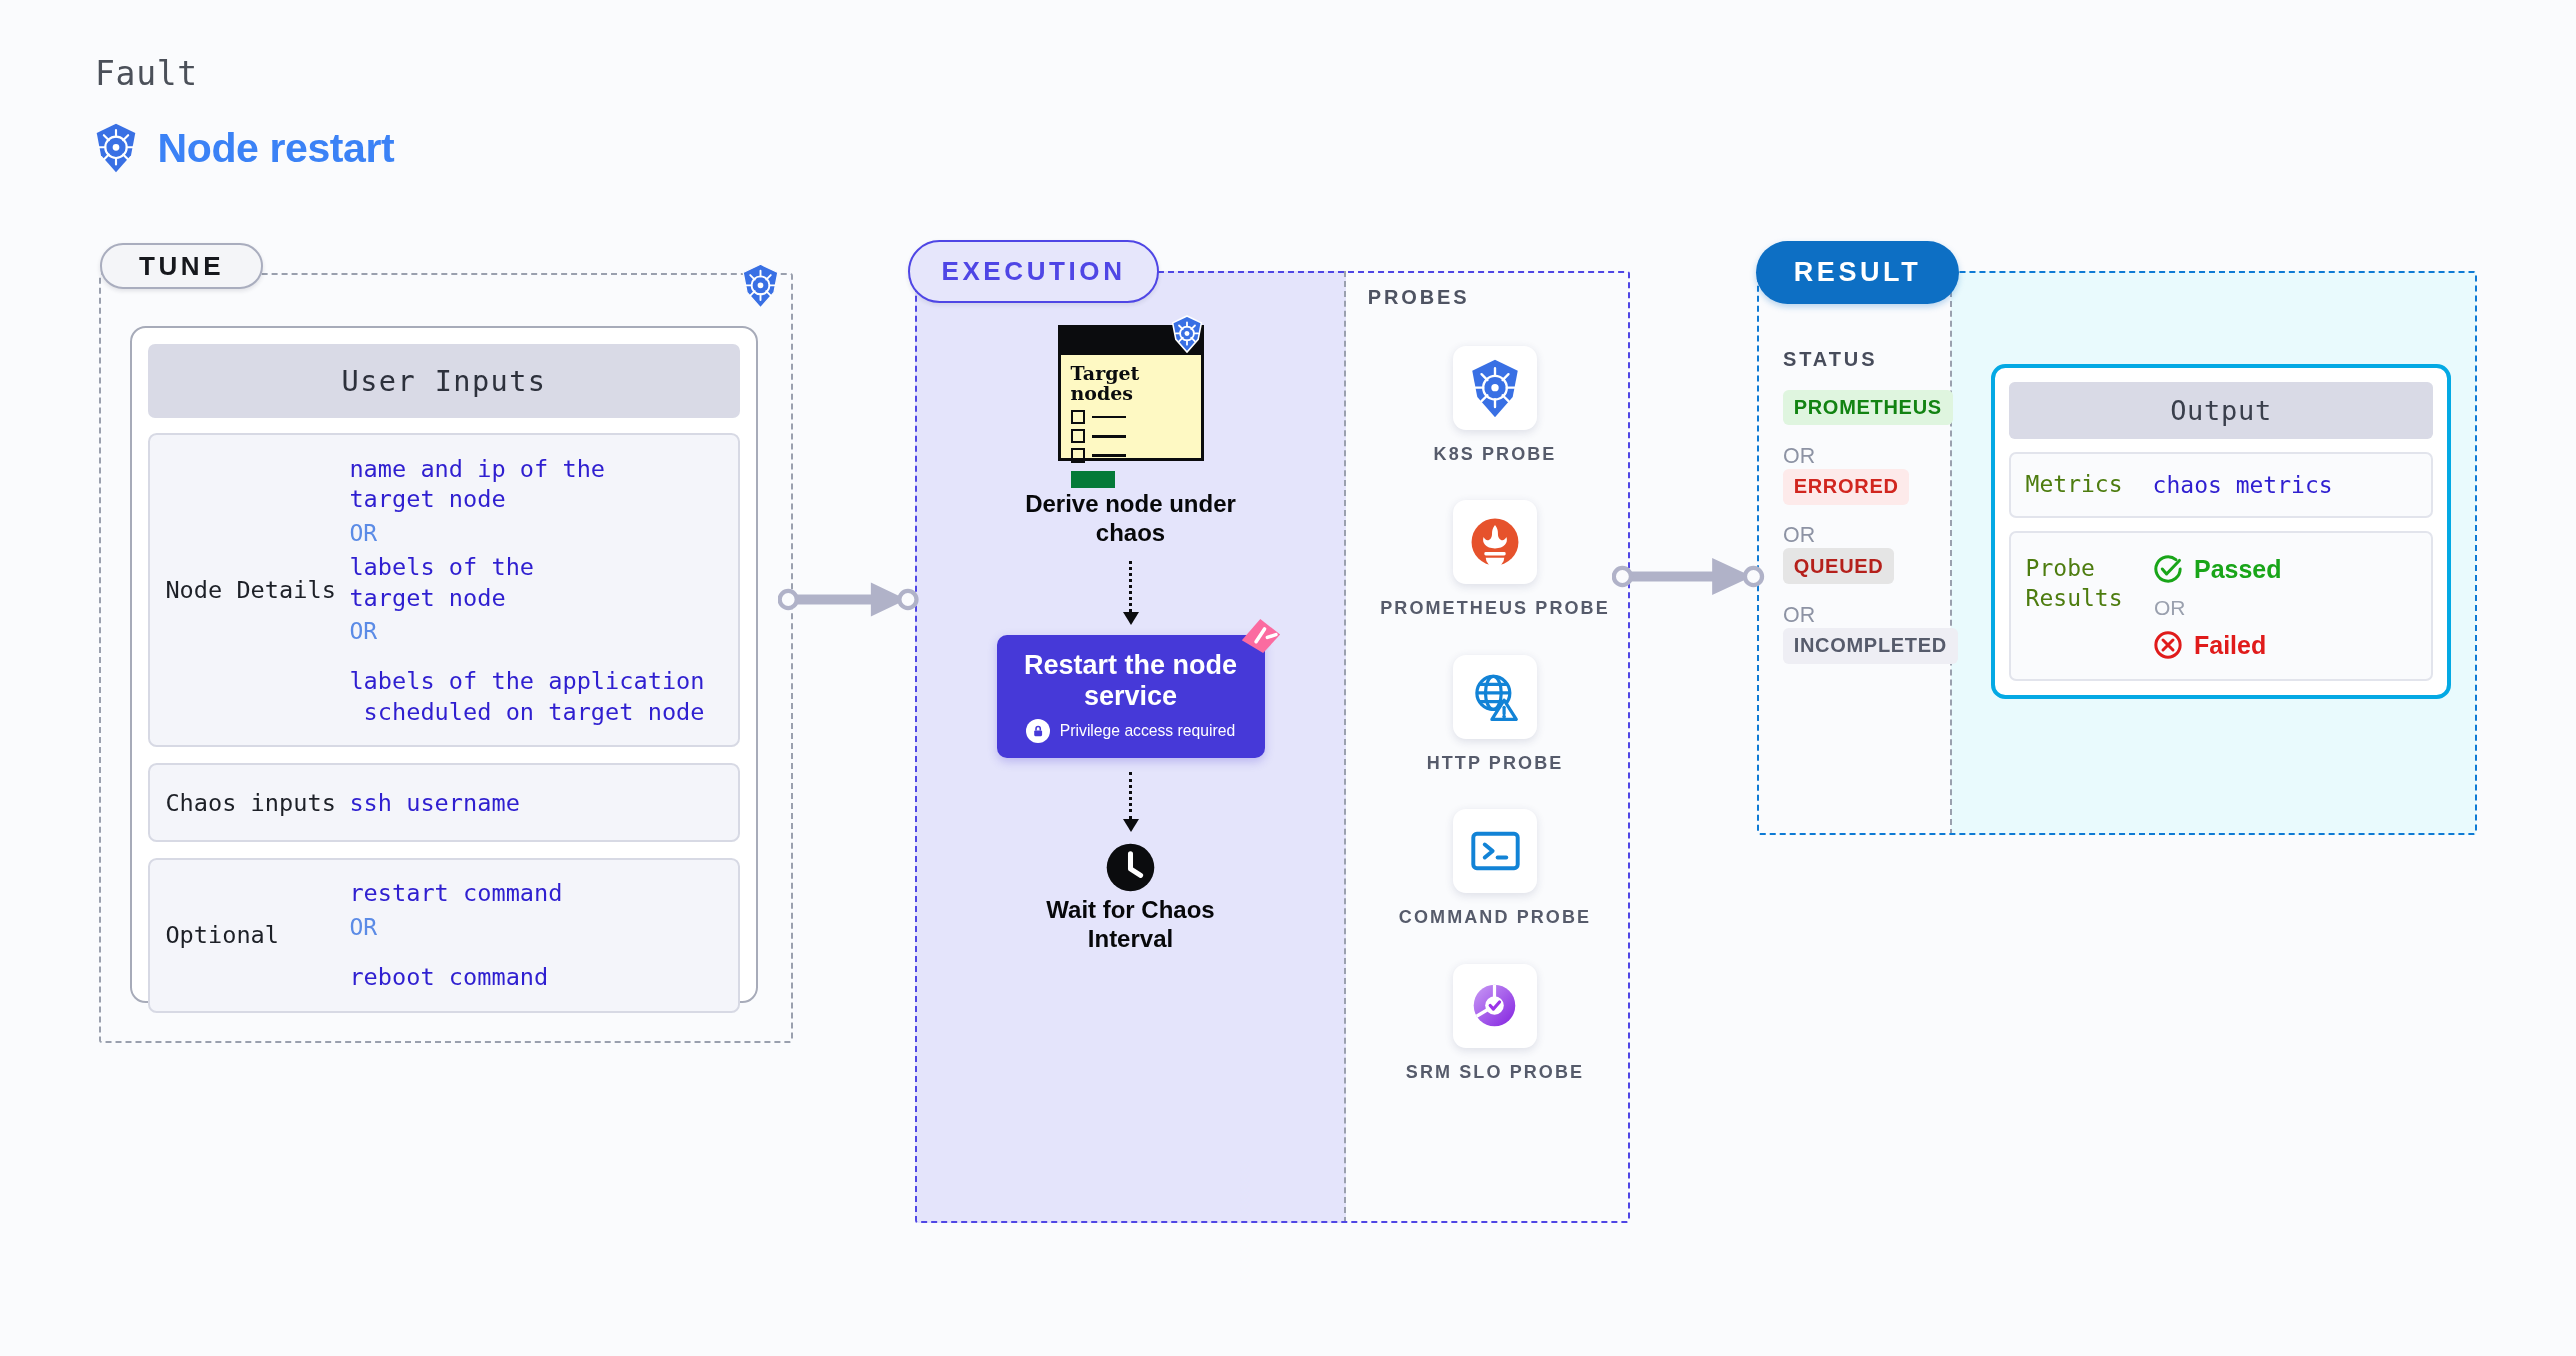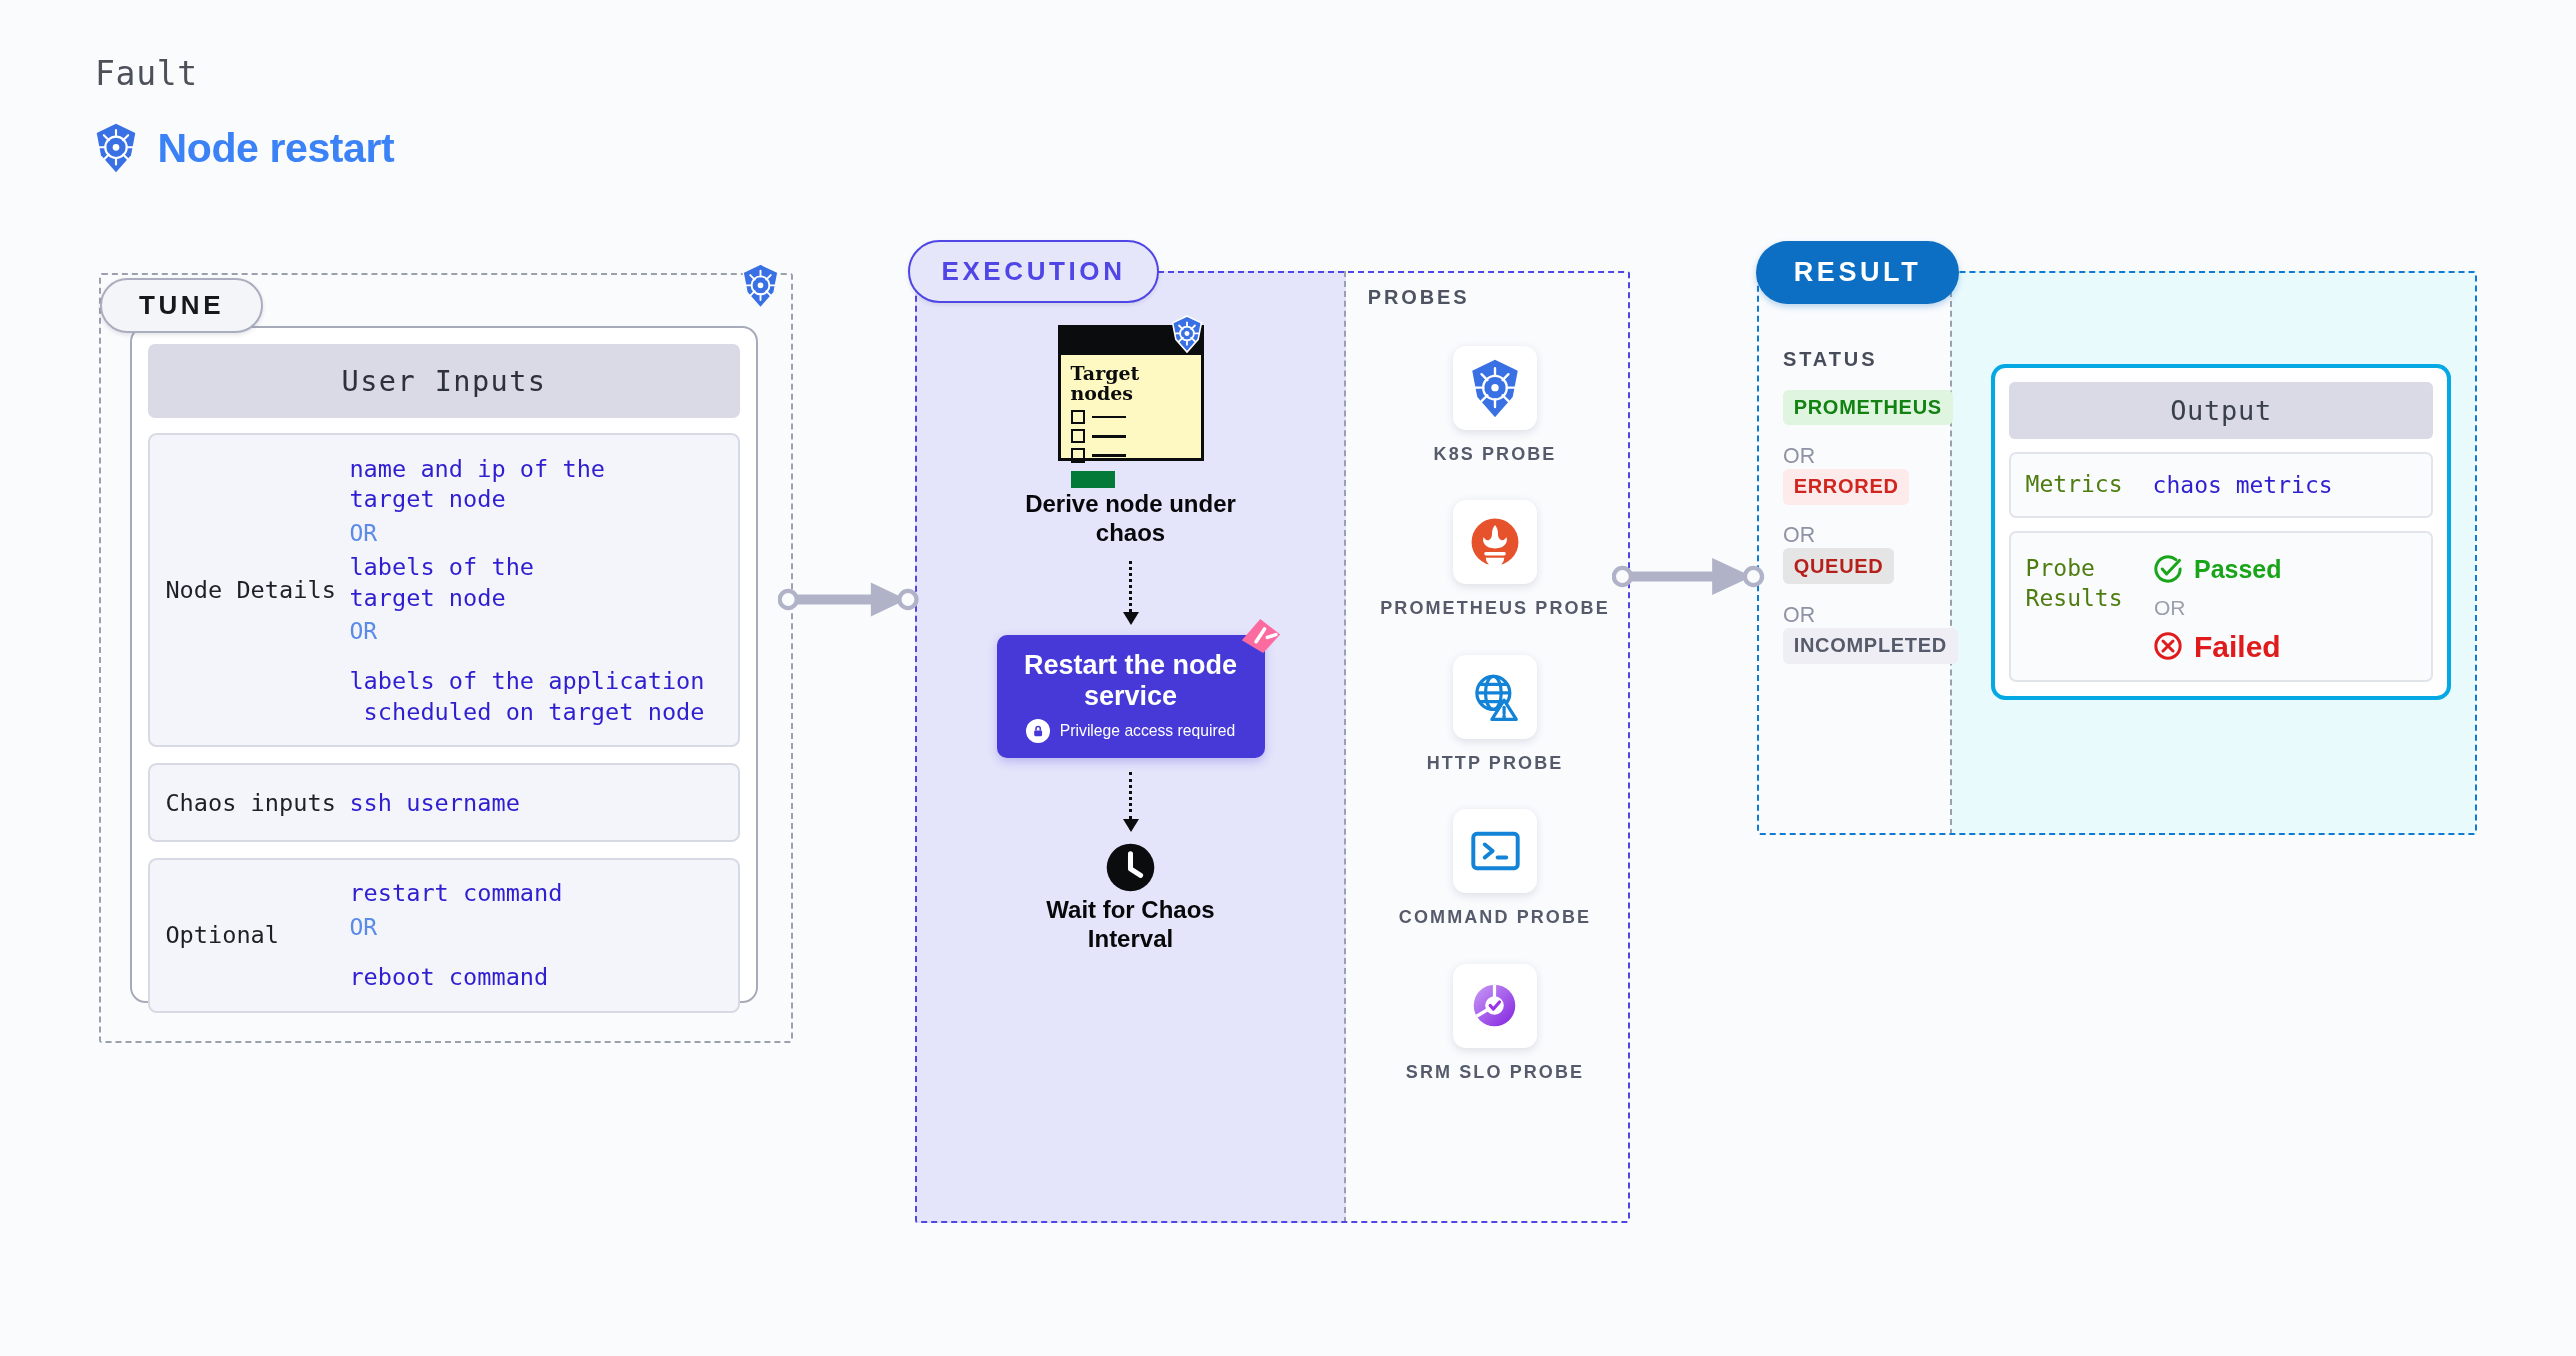--- a/index.html
+++ b/index.html
@@ -23,24 +23,23 @@
   
   .k8s { display: block; }
 
   
   .badge {
     position: absolute; display: flex; align-items: center; justify-content: center;
     border-radius: 713px; font-weight: bold; letter-spacing: 3.6px;
     z-index: 30;
   }
   .badge-tune {
-    left: 100px; top: 243px; width: 163px; height: 55px;
+    left: 100px; top: 243px; width: 163px; height: 46px;
     background: #f4f5f8; border: 2.9px solid #a9adbe; color: #16181d; font-size: 26px;
     box-shadow: 0 2.1px 4.3px rgba(30,35,60,.12);
-    margin-top: 35px;
   }
   .badge-exec {
     left: 908px; top: 240px; width: 251px; height: 63px;
     background: #e6e6fb; border: 2.9px solid #4f46e5; color: #4f46e5; font-size: 26px;
     box-shadow: 0 2.1px 4.3px rgba(30,35,60,.10);
   }
   .badge-result {
     left: 1756px; top: 241px; width: 203px; height: 63px;
     background: #0d6fc4; border: none; color: #ffffff; font-size: 27px;
     box-shadow: 0 2.9px 6.4px rgba(13,111,196,.28);
@@ -207,21 +206,21 @@
   }
   .out-label {
     width: 127px; flex: none; font-family: "DejaVu Sans Mono", monospace;
     font-size: 23px; color: #4d7c0f; line-height: 1.3;
   }
   .out-val {
     font-family: "DejaVu Sans Mono", monospace; font-size: 23px; color: #2f1fd0;
   }
   .res-line { display: flex; align-items: center; gap: 11.4px; }
   .res-pass { color: #19a519; font-size: 25px; font-weight: bold; }
-  .res-fail { color: #e01b1b; font-size: 30px; font-weight: bold; }
+  .res-fail { color: #e01b1b; font-size: 25px; font-weight: bold; }
   .res-or { font-size: 21px; color: #9aa0ae; margin: 10px 0 10px 1.4px; }
 
   
   .conn { position: absolute; z-index: 15; }
   .conn1 { left: 778px; top: 571px; }
   .conn2 { left: 1612px; top: 548px; }
 </style>
 </head>
 <body>
 

